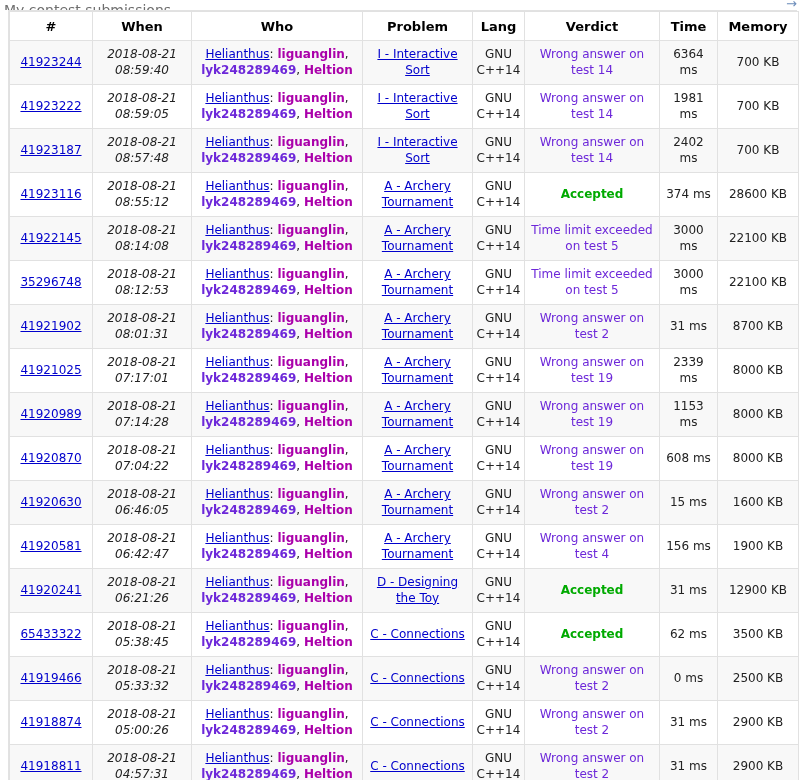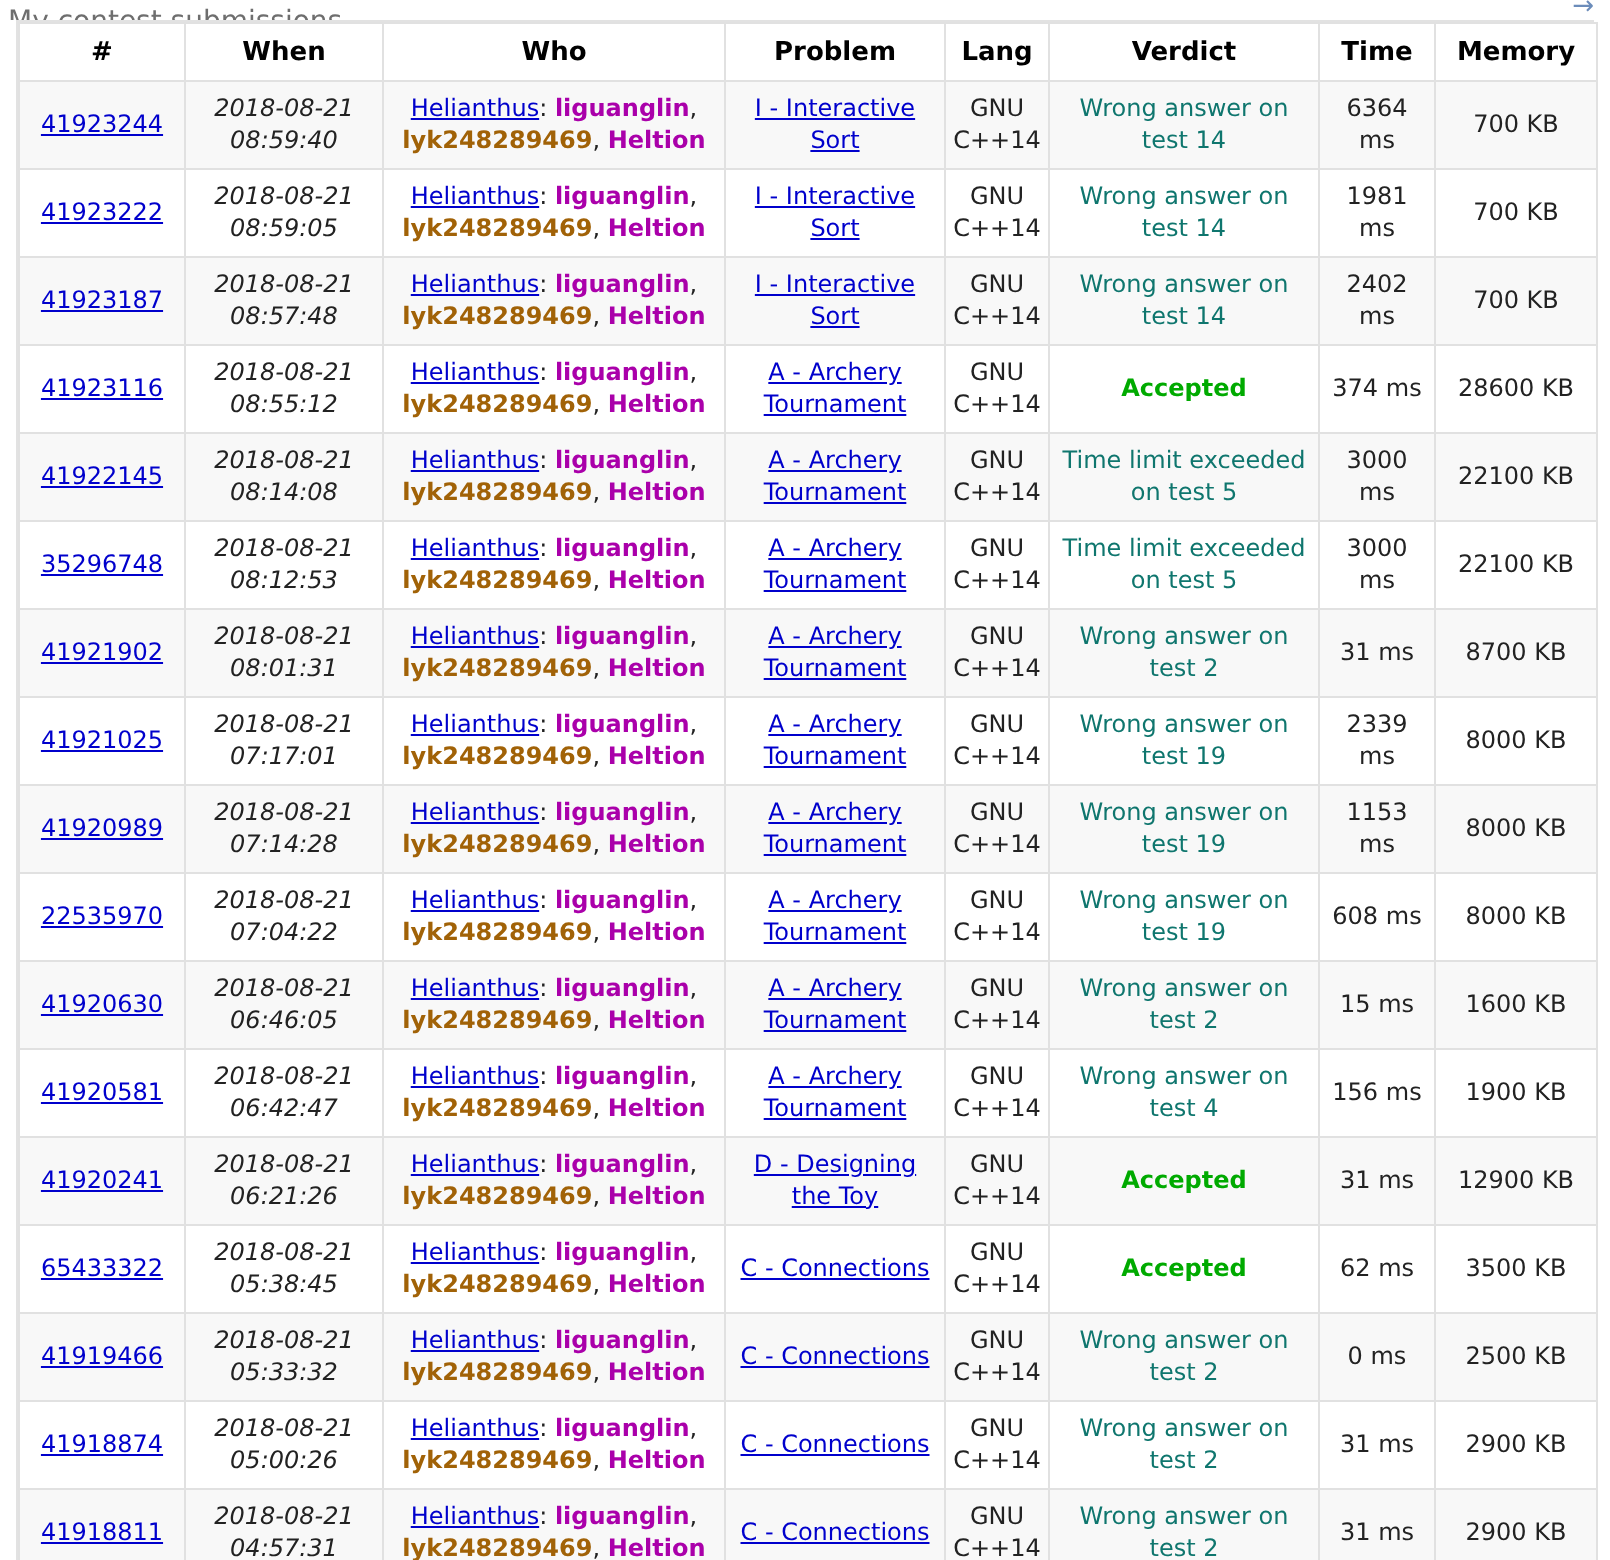--- a/index.html
+++ b/index.html
@@ -16,23 +16,23 @@
   table{width:789px;border-collapse:collapse;table-layout:fixed;background:#fff;}
   th,td{border:1px solid #e1e1e1;text-align:center;vertical-align:middle;overflow:hidden;}
   th{font-size:13px;font-weight:bold;color:#000;background:#fff;height:24px;padding:2px 3px;}
   td{font-size:12px;color:#222;height:39px;padding:2px 3px;line-height:1.3;}
   tr.odd td{background:#f8f8f8;}
   tr.even td{background:#ffffff;}
 
   a{color:#0000cc;text-decoration:underline;cursor:pointer;}
   .member{font-weight:bold;}
   .member.violet{color:#aa00aa;}
-  .member.orange{color:#a16207;}
+  .member.orange{color:#6d28d9;}
   .verdict-text.accepted{color:#00aa00;font-weight:bold;text-align:right;}
-  .verdict-text.rejected{color:#0f766e;}
+  .verdict-text.rejected{color:#6d28d9;}
   .when-date,.when-time{display:block;font-style:italic;}
 </style>
 </head>
 <body>
 
 <div class="caption-bar">
   <span class="caption-text">My contest submissions</span>
   <span class="corner-arrow">→</span>
 </div>
 
@@ -172,21 +172,21 @@
             <span class="when-time">07:14:28</span>
           </td>
     <td><a>Helianthus</a><span>: </span><span><span class="member violet">liguanglin</span>, <span class="member orange">lyk248289469</span>, <span class="member violet">Heltion</span></span></td>
     <td><a>A - Archery Tournament</a></td>
     <td><span>GNU C++14</span></td>
     <td><span class="verdict-text rejected">Wrong answer on test 19</span></td>
     <td><span>1153 ms</span></td>
     <td><span>8000 KB</span></td>
   </tr>
         <tr class="even">
-    <td><a>22535970</a></td>
+    <td><a>41920870</a></td>
     <td>
             <span class="when-date">2018-08-21</span>
             <span class="when-time">07:04:22</span>
           </td>
     <td><a>Helianthus</a><span>: </span><span><span class="member violet">liguanglin</span>, <span class="member orange">lyk248289469</span>, <span class="member violet">Heltion</span></span></td>
     <td><a>A - Archery Tournament</a></td>
     <td><span>GNU C++14</span></td>
     <td><span class="verdict-text rejected">Wrong answer on test 19</span></td>
     <td><span>608 ms</span></td>
     <td><span>8000 KB</span></td>

